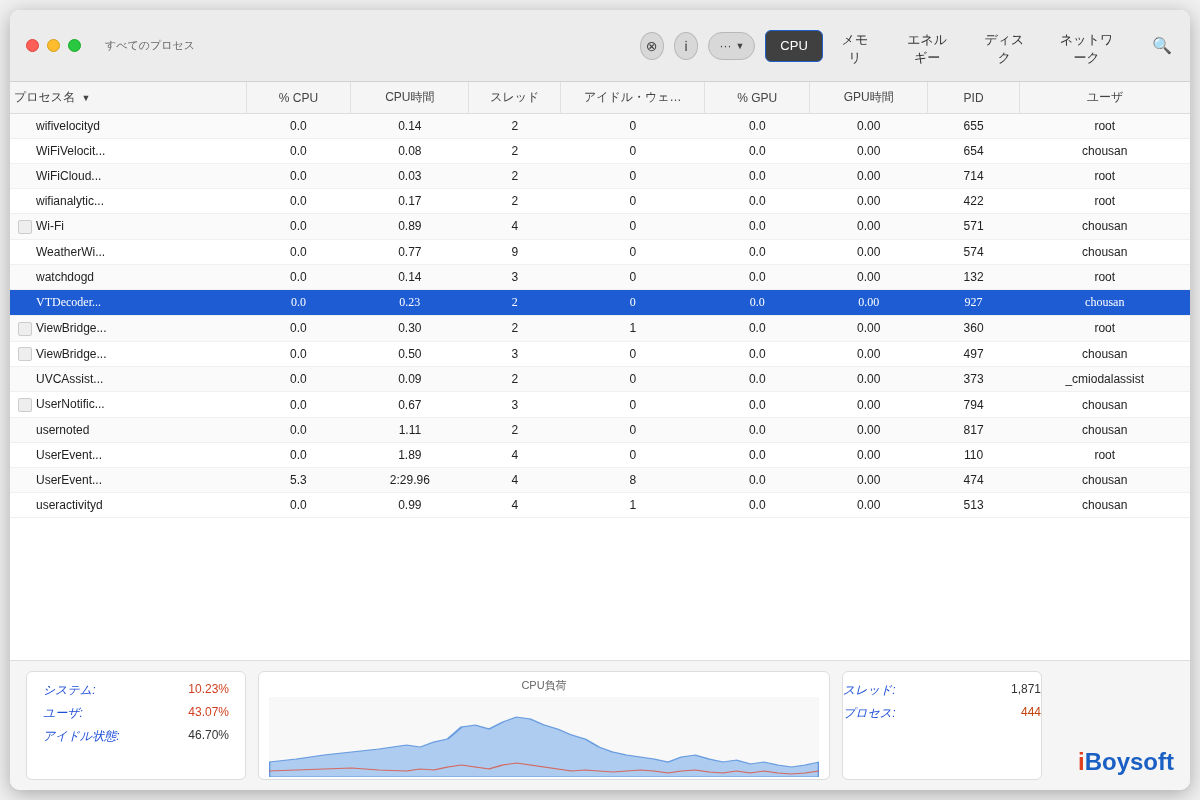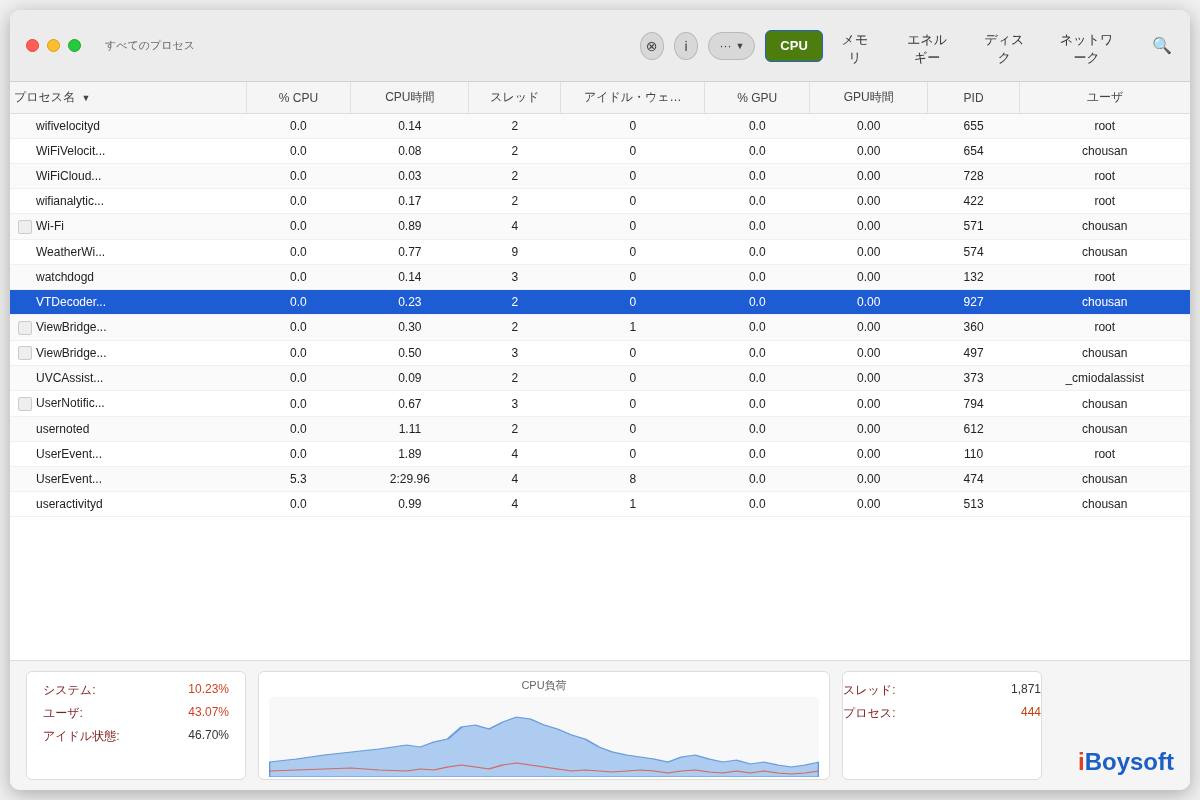--- a/index.html
+++ b/index.html
@@ -113,24 +113,24 @@
       padding: 0 14px;
       border-radius: 6px;
       border: 1px solid transparent;
       background: transparent;
       cursor: pointer;
       font-size: 13px;
       color: #333;
       font-family: inherit;
     }
     .tab-btn.active {
-      background: #4d7c0f;
+      background: #404040;
       color: #fff;
       border-color: #2060c8;
-      font-weight: 700;
+      font-weight: 400;
     }
 
     .search-btn {
       width: 28px;
       height: 28px;
       border-radius: 50%;
       background: transparent;
       border: none;
       display: flex;
       align-items: center;
@@ -197,21 +197,21 @@
       padding: 5px 8px;
       text-align: center;
       font-size: 12px;
       color: #222;
       overflow: hidden;
       text-overflow: ellipsis;
       white-space: nowrap;
     }
     tbody td:first-child { text-align: left; }
 
-    tbody tr.selected td { color: #fff; }
+    tbody tr.selected td { color: #fff; font-family: Liberation Serif, serif; }
 
     .process-icon {
       display: inline-block;
       width: 14px;
       height: 14px;
       border: 1px solid #ccc;
       border-radius: 2px;
       vertical-align: middle;
       margin-right: 4px;
       background: #eee;
@@ -241,21 +241,21 @@
       padding: 10px 16px;
       min-width: 220px;
     }
 
     .stat-row {
       display: flex;
       justify-content: space-between;
       margin-bottom: 6px;
       font-size: 12px;
     }
-    .stat-label { color: #7f1d1d; }
+    .stat-label { color: #1d4ed8; font-style: italic; }
     .stat-value { color: #d04020; font-weight: 500; }
 
     .chart-box {
       background: #fff;
       border: 1px solid #ddd;
       border-radius: 6px;
       padding: 6px 10px;
       flex: 1;
       display: flex;
       flex-direction: column;
@@ -381,21 +381,21 @@
             <td>chousan</td>
           </tr>
           <tr class="alt">
             <td><span style="display: inline-block; width: 18px;"></span>WiFiCloud...</td>
             <td>0.0</td>
             <td>0.03</td>
             <td>2</td>
             <td>0</td>
             <td>0.0</td>
             <td>0.00</td>
-            <td>728</td>
+            <td>714</td>
             <td>root</td>
           </tr>
           <tr>
             <td><span style="display: inline-block; width: 18px;"></span>wifianalytic...</td>
             <td>0.0</td>
             <td>0.17</td>
             <td>2</td>
             <td>0</td>
             <td>0.0</td>
             <td>0.00</td>
@@ -491,21 +491,21 @@
             <td>chousan</td>
           </tr>
           <tr class="alt">
             <td><span style="display: inline-block; width: 18px;"></span>usernoted</td>
             <td>0.0</td>
             <td>1.11</td>
             <td>2</td>
             <td>0</td>
             <td>0.0</td>
             <td>0.00</td>
-            <td>612</td>
+            <td>817</td>
             <td>chousan</td>
           </tr>
           <tr>
             <td><span style="display: inline-block; width: 18px;"></span>UserEvent...</td>
             <td>0.0</td>
             <td>1.89</td>
             <td>4</td>
             <td>0</td>
             <td>0.0</td>
             <td>0.00</td>

